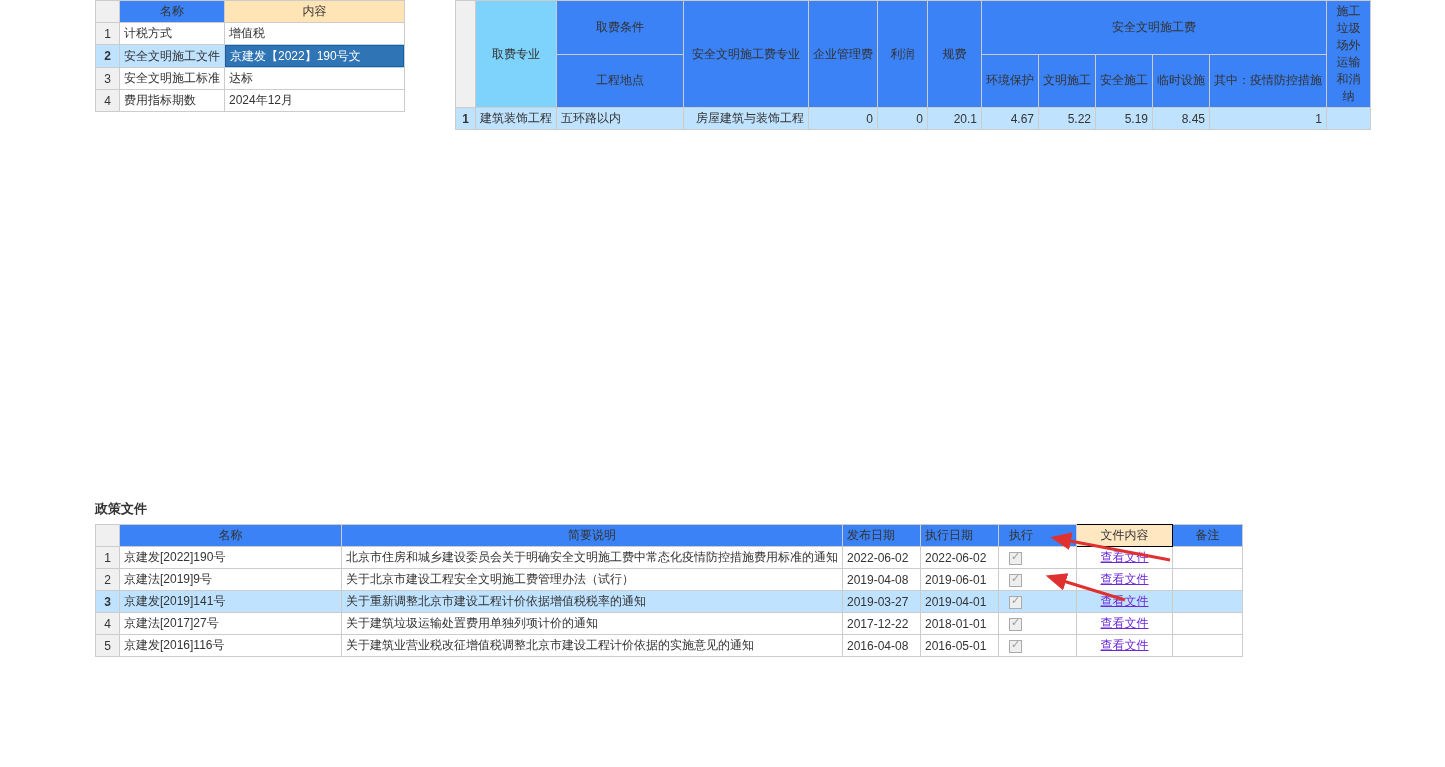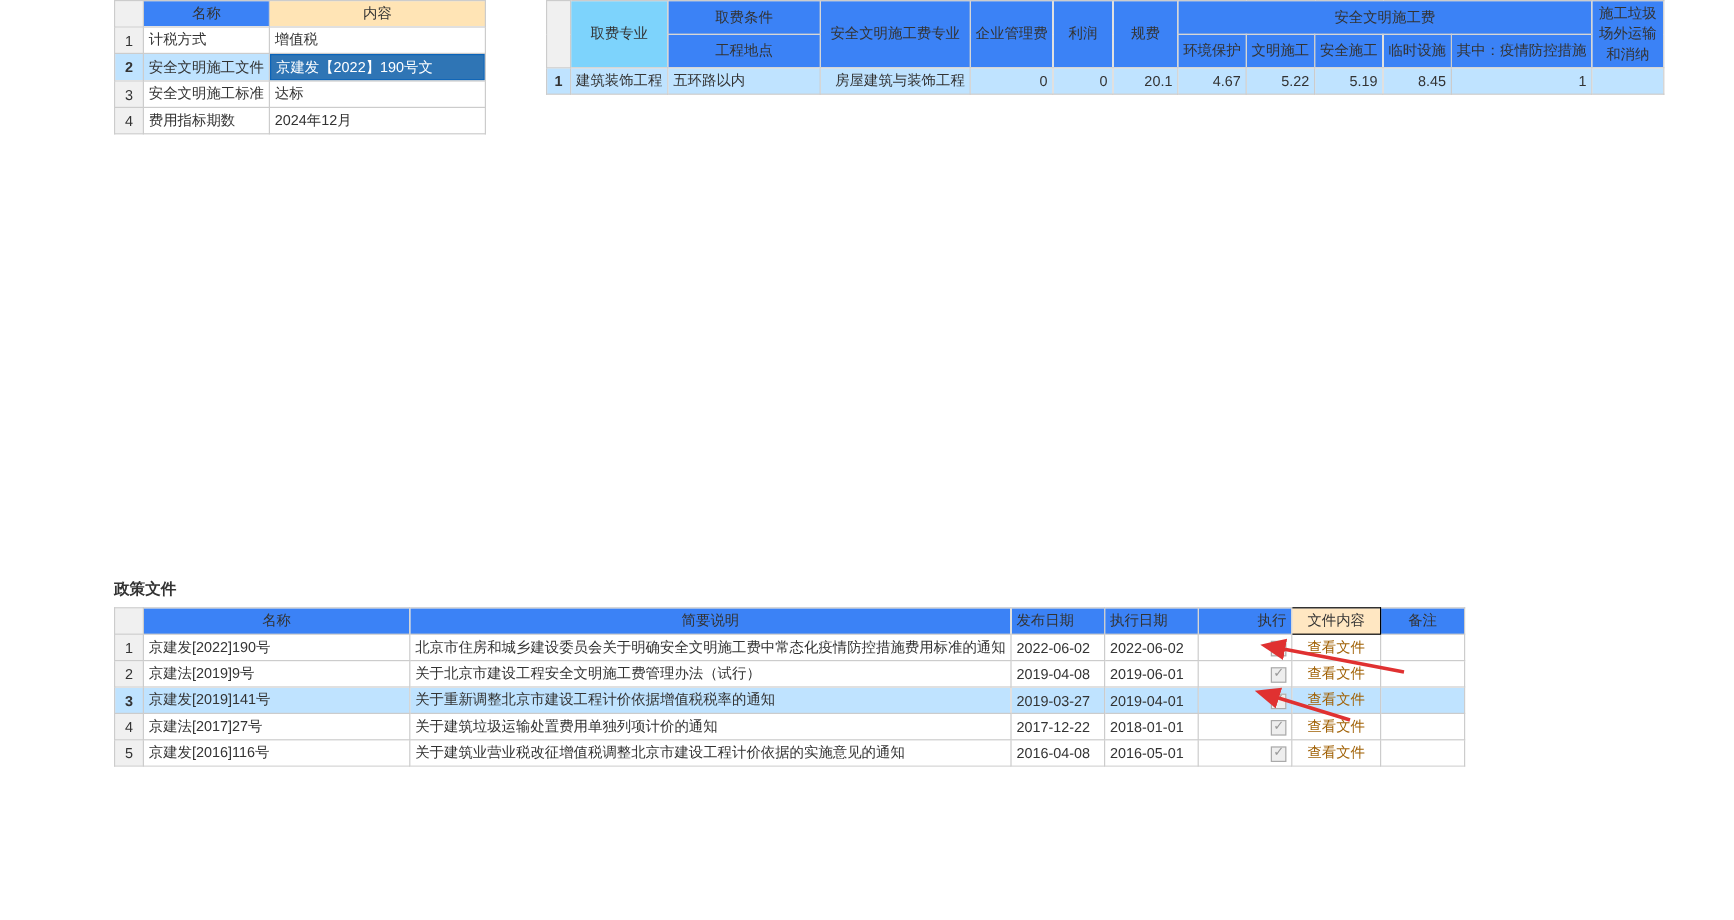--- a/index.html
+++ b/index.html
@@ -29,39 +29,39 @@
     .right-table td.numeric { text-align: right; }
     .right-table tr.selected td { background: #bfe3ff; }
     .right-table tr.selected .rownum { background: #bfe3ff; font-weight: bold; }
     
     .bottom-section { margin-top: 370px; padding-left: 95px; }
     .section-title { font-size: 13px; font-weight: bold; margin-bottom: 6px; }
     .policy-table .rownum { width: 24px; text-align: center; background: #f0f0f0; }
     .policy-table th.highlighted { background: #ffe7c2; border: 1px solid #000; }
     .policy-table tr.selected td { background: #bfe3ff; }
     .policy-table tr.selected .rownum { font-weight: bold; }
-    .policy-table .link { color: #a16207; cursor: pointer; }
+    .policy-table .link { color: #6d28d9; text-decoration: underline; cursor: pointer; }
     .checkbox-cell { text-align: center; }
     .fake-checkbox { display: inline-block; width: 13px; height: 13px; border: 1px solid #aaa; background: #eee; position: relative; vertical-align: middle; }
     .fake-checkbox::after { content: "✓"; position: absolute; top: -3px; left: 1px; font-size: 11px; color: #999; }
     
     .arrow { position: absolute; }
     .arrow svg { overflow: visible; }
     
     .col-name { width: 222px; }
     .col-desc { width: 498px; }
     .col-date { width: 78px; text-align: left;}
-    .col-exec { width: 78px; text-align: right; padding-left: 10px; }
-    .col-file { width: 74px; text-align: center; margin-top: 39px; }
+    .col-exec { width: 78px; text-align: left; padding-left: 10px; }
+    .col-file { width: 96px; text-align: center; margin-top: 39px; }
     .col-remark { width: 70px; }
     
     
     .rc1{width:68px;} .rc2{width:127px;} .rc3{width:125px;} .rc4{width:50px;}
     .rc5{width:50px;} .rc6{width:54px;} .rc7{width:54px;} .rc8{width:54px;}
-    .rc9{width:54px;} .rc10{width:54px;} .rc11{width:98px;} .rc12{width:60px;margin-top:20px;}
+    .rc9{width:54px;} .rc10{width:54px;} .rc11{width:98px;} .rc12{width:44px;margin-top:20px;}
   </style>
 </head>
 <body>
 
 <div class="top-container">
   <div class="left-panel">
     <table class="left-table">
       <thead>
         <tr>
           <th class="rownum"></th>

